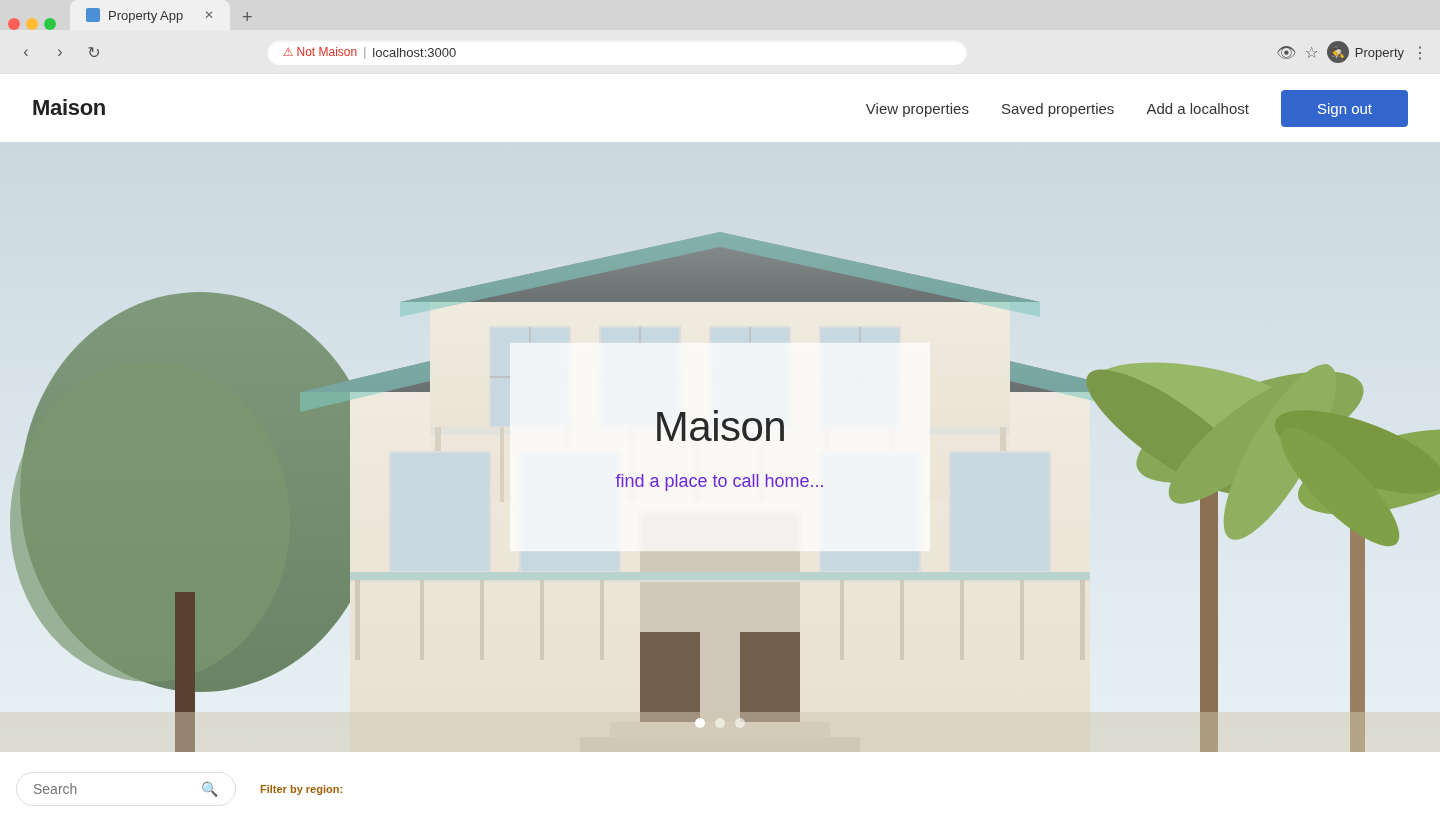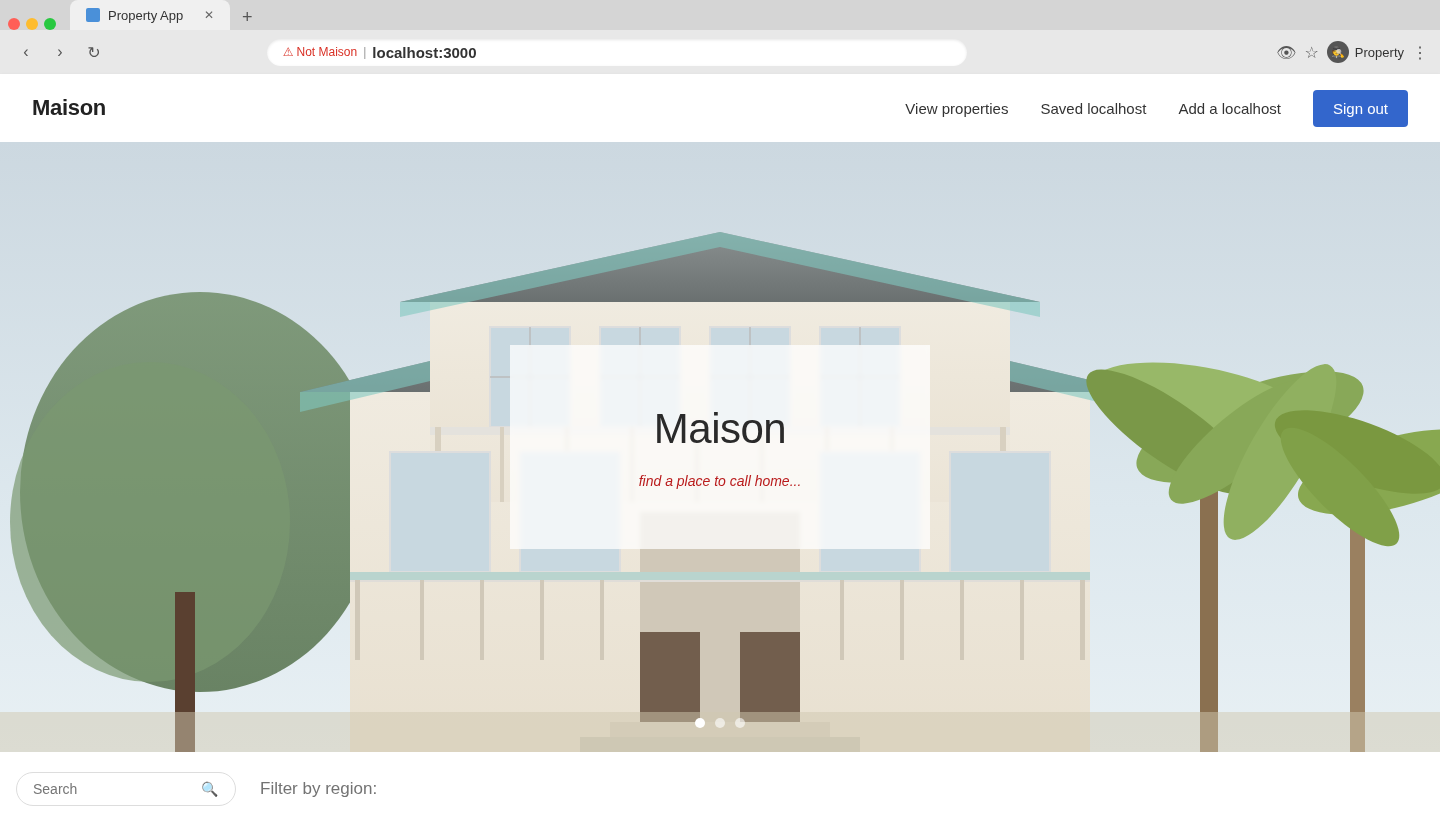--- a/index.html
+++ b/index.html
@@ -96,22 +96,21 @@
       display: flex;
       align-items: center;
       gap: 3px;
       font-size: 12px;
     }
     .not-secure-icon {
       font-size: 12px;
     }
     .url-text {
       color: #333;
-      font-size: 15px;
-      font-weight: bold;
+      font-size: 13px;
     }
     .address-bar-icons {
       display: flex;
       align-items: center;
       gap: 8px;
       margin-left: auto;
     }
     .address-icon {
       color: #555;
       font-size: 16px;
@@ -159,21 +158,21 @@
       color: #333;
       text-decoration: none;
       cursor: pointer;
       text-align: center;
     }
     .btn-sign-out {
       background: #3366cc;
       color: white;
       border: none;
       border-radius: 4px;
-      padding: 10px 20px;
+      padding: 10px 36px;
       font-size: 15px;
       cursor: pointer;
       font-weight: 500;
     }
 
     
     .hero {
       position: relative;
       width: 100%;
       height: 610px;
@@ -194,23 +193,22 @@
       min-width: 420px;
     }
     .hero-title {
       font-size: 42px;
       font-weight: 500;
       color: #2a2a2a;
       margin-bottom: 20px;
       letter-spacing: -0.5px;
     }
     .hero-subtitle {
-      font-size: 14px;
-      color: #b91c1c;
-      font-style: italic;
+      font-size: 18px;
+      color: #6d28d9;
     }
 
     
     .hero-dots {
       position: absolute;
       bottom: 24px;
       left: 50%;
       transform: translateX(-50%);
       display: flex;
       gap: 10px;
@@ -258,23 +256,23 @@
       outline: none;
       font-size: 14px;
       color: #333;
       width: 160px;
     }
     .search-icon-svg {
       color: #888;
       font-size: 14px;
     }
     .filter-label {
-      font-size: 17px;
-      color: #737373;
-      font-weight: 400;
+      font-size: 11px;
+      color: #a16207;
+      font-weight: 700;
     }
   </style>
 </head>
 <body>
 
 <div>
 
   <div class="browser-tab-bar">
     <div class="browser-controls">
       <div class="browser-dot dot-red"></div>
@@ -312,21 +310,21 @@
       </div>
       <span class="address-icon">⋮</span>
     </div>
   </div>
 </div>
 
 <nav class="app-navbar">
   <span class="app-logo">Maison</span>
   <div class="nav-links">
     <a class="nav-link">View properties</a>
-    <a class="nav-link">Saved localhost</a>
+    <a class="nav-link">Saved properties</a>
     <a class="nav-link">Add a localhost</a>
     <button class="btn-sign-out">Sign out</button>
   </div>
 </nav>
 
 <section class="hero">
 
   <svg class="house-visual" viewBox="0 0 1440 610" preserveAspectRatio="xMidYMid slice" xmlns="http://www.w3.org/2000/svg">
 
     <defs>

